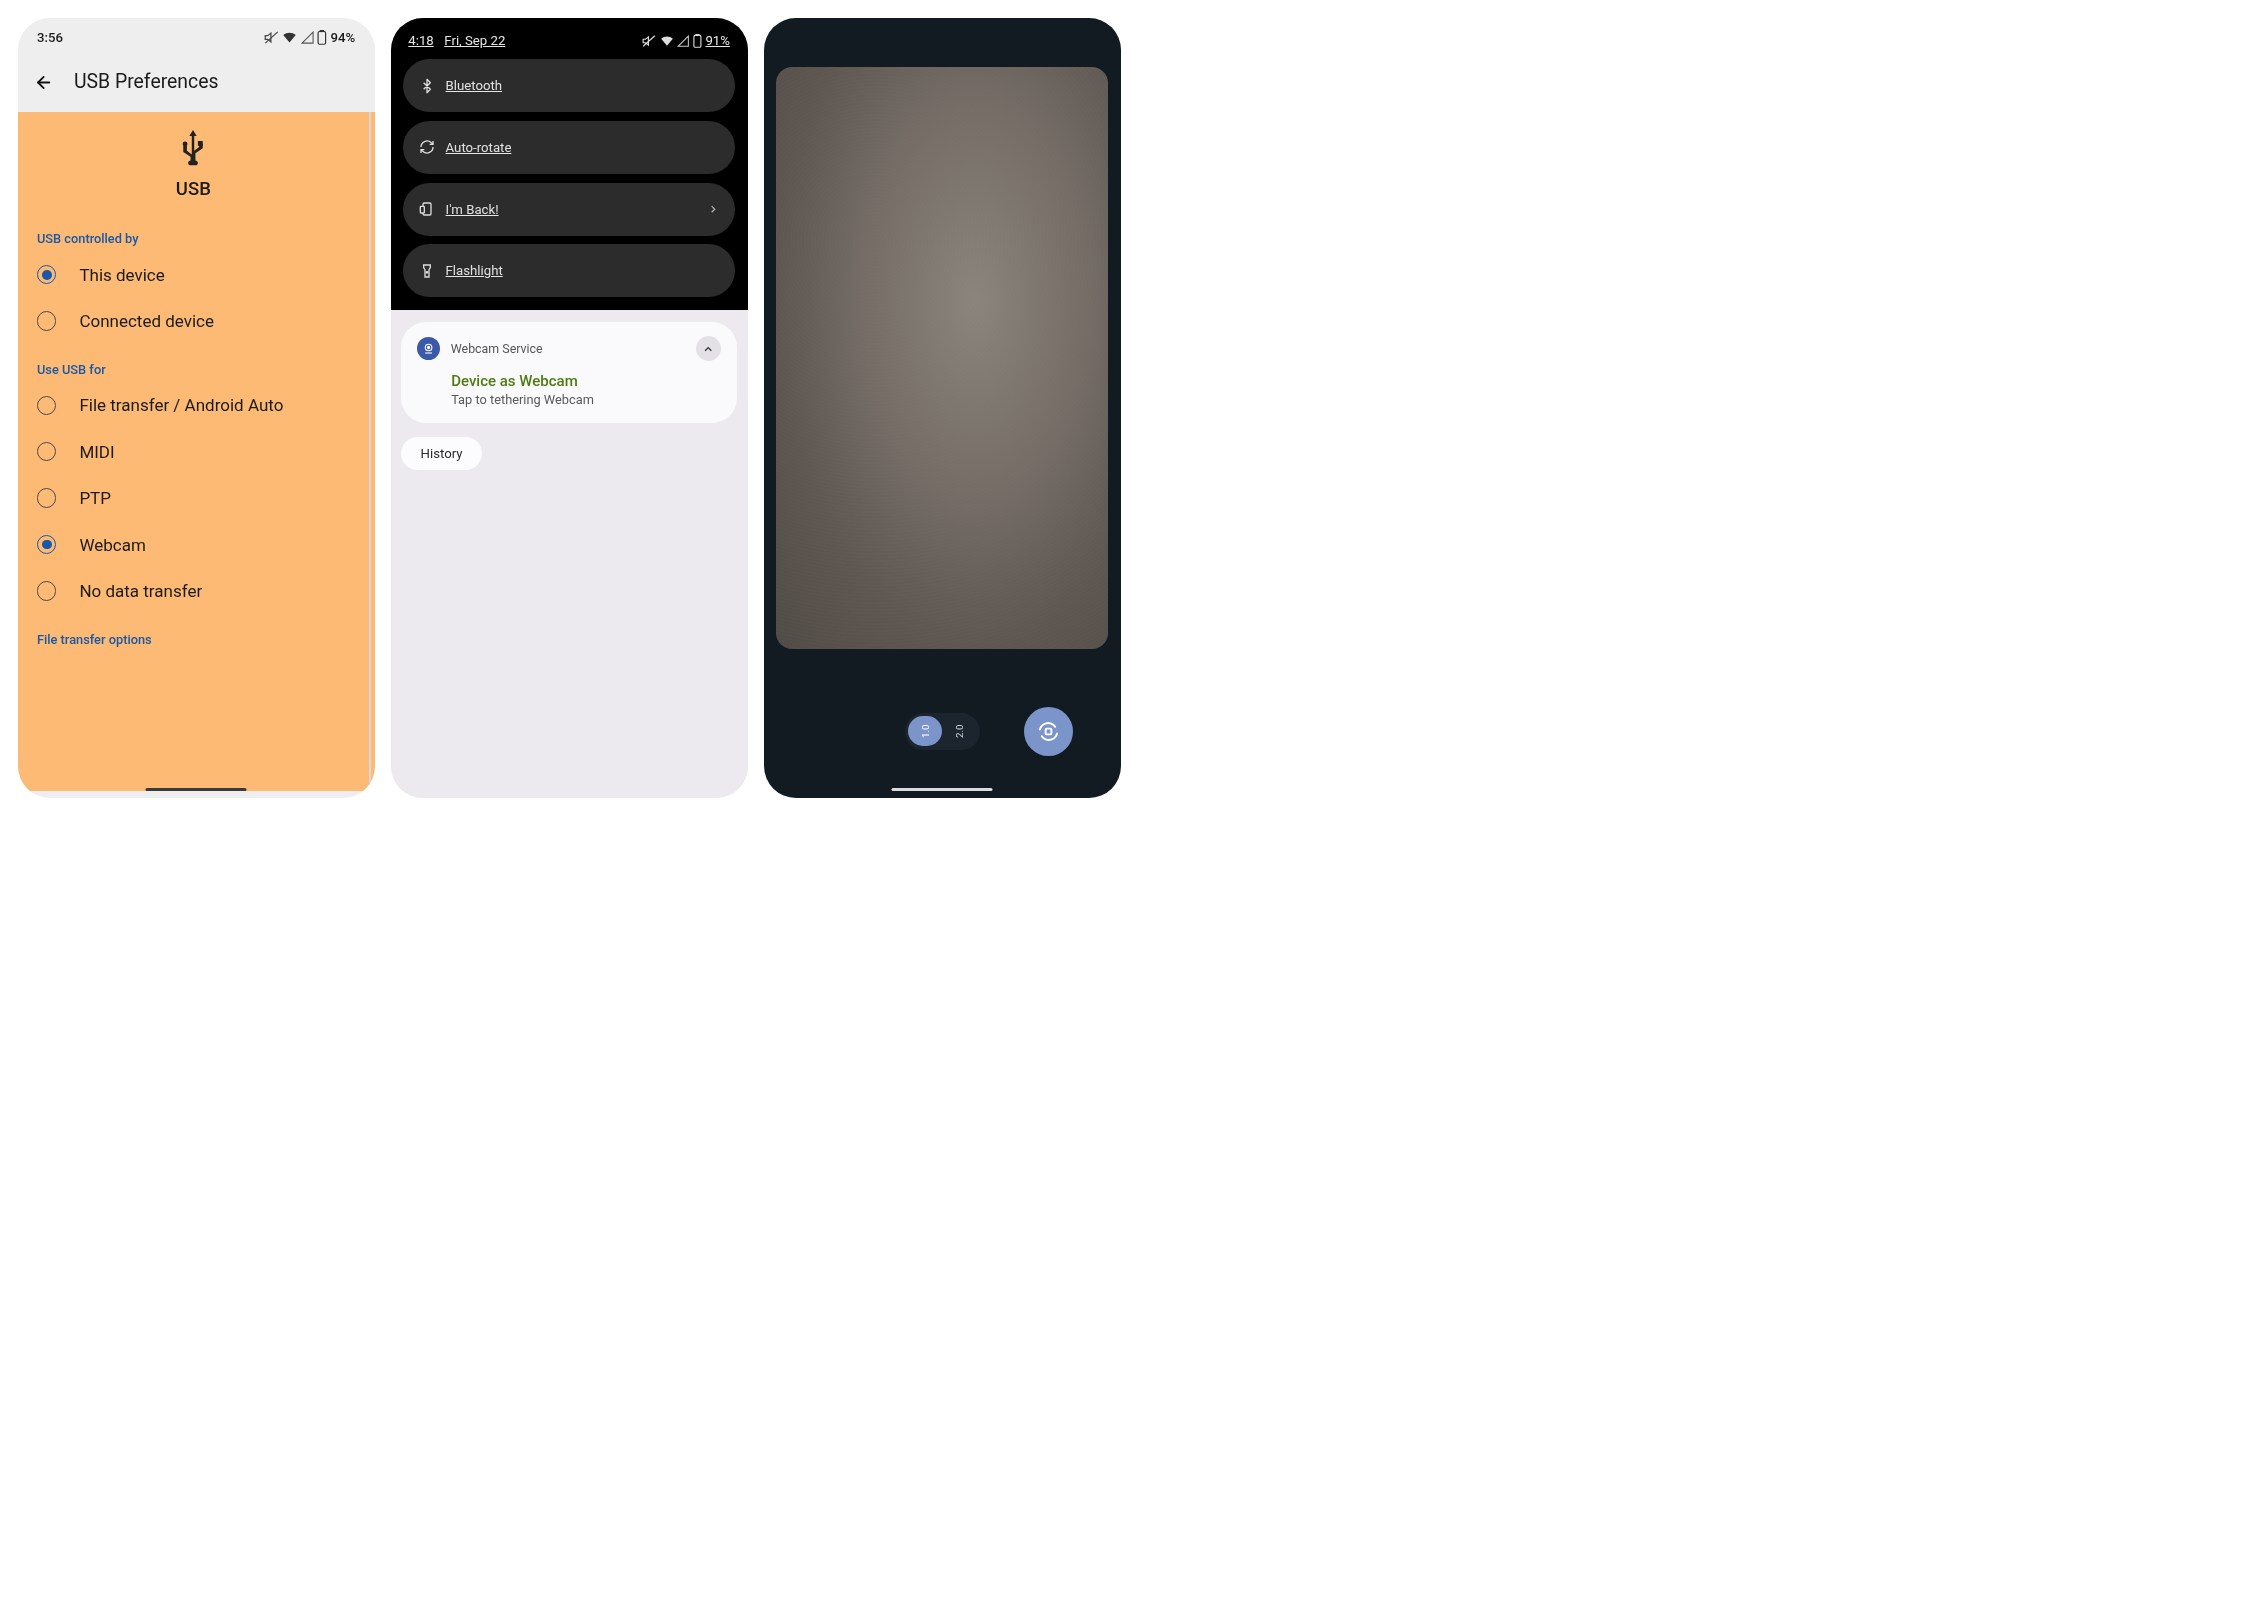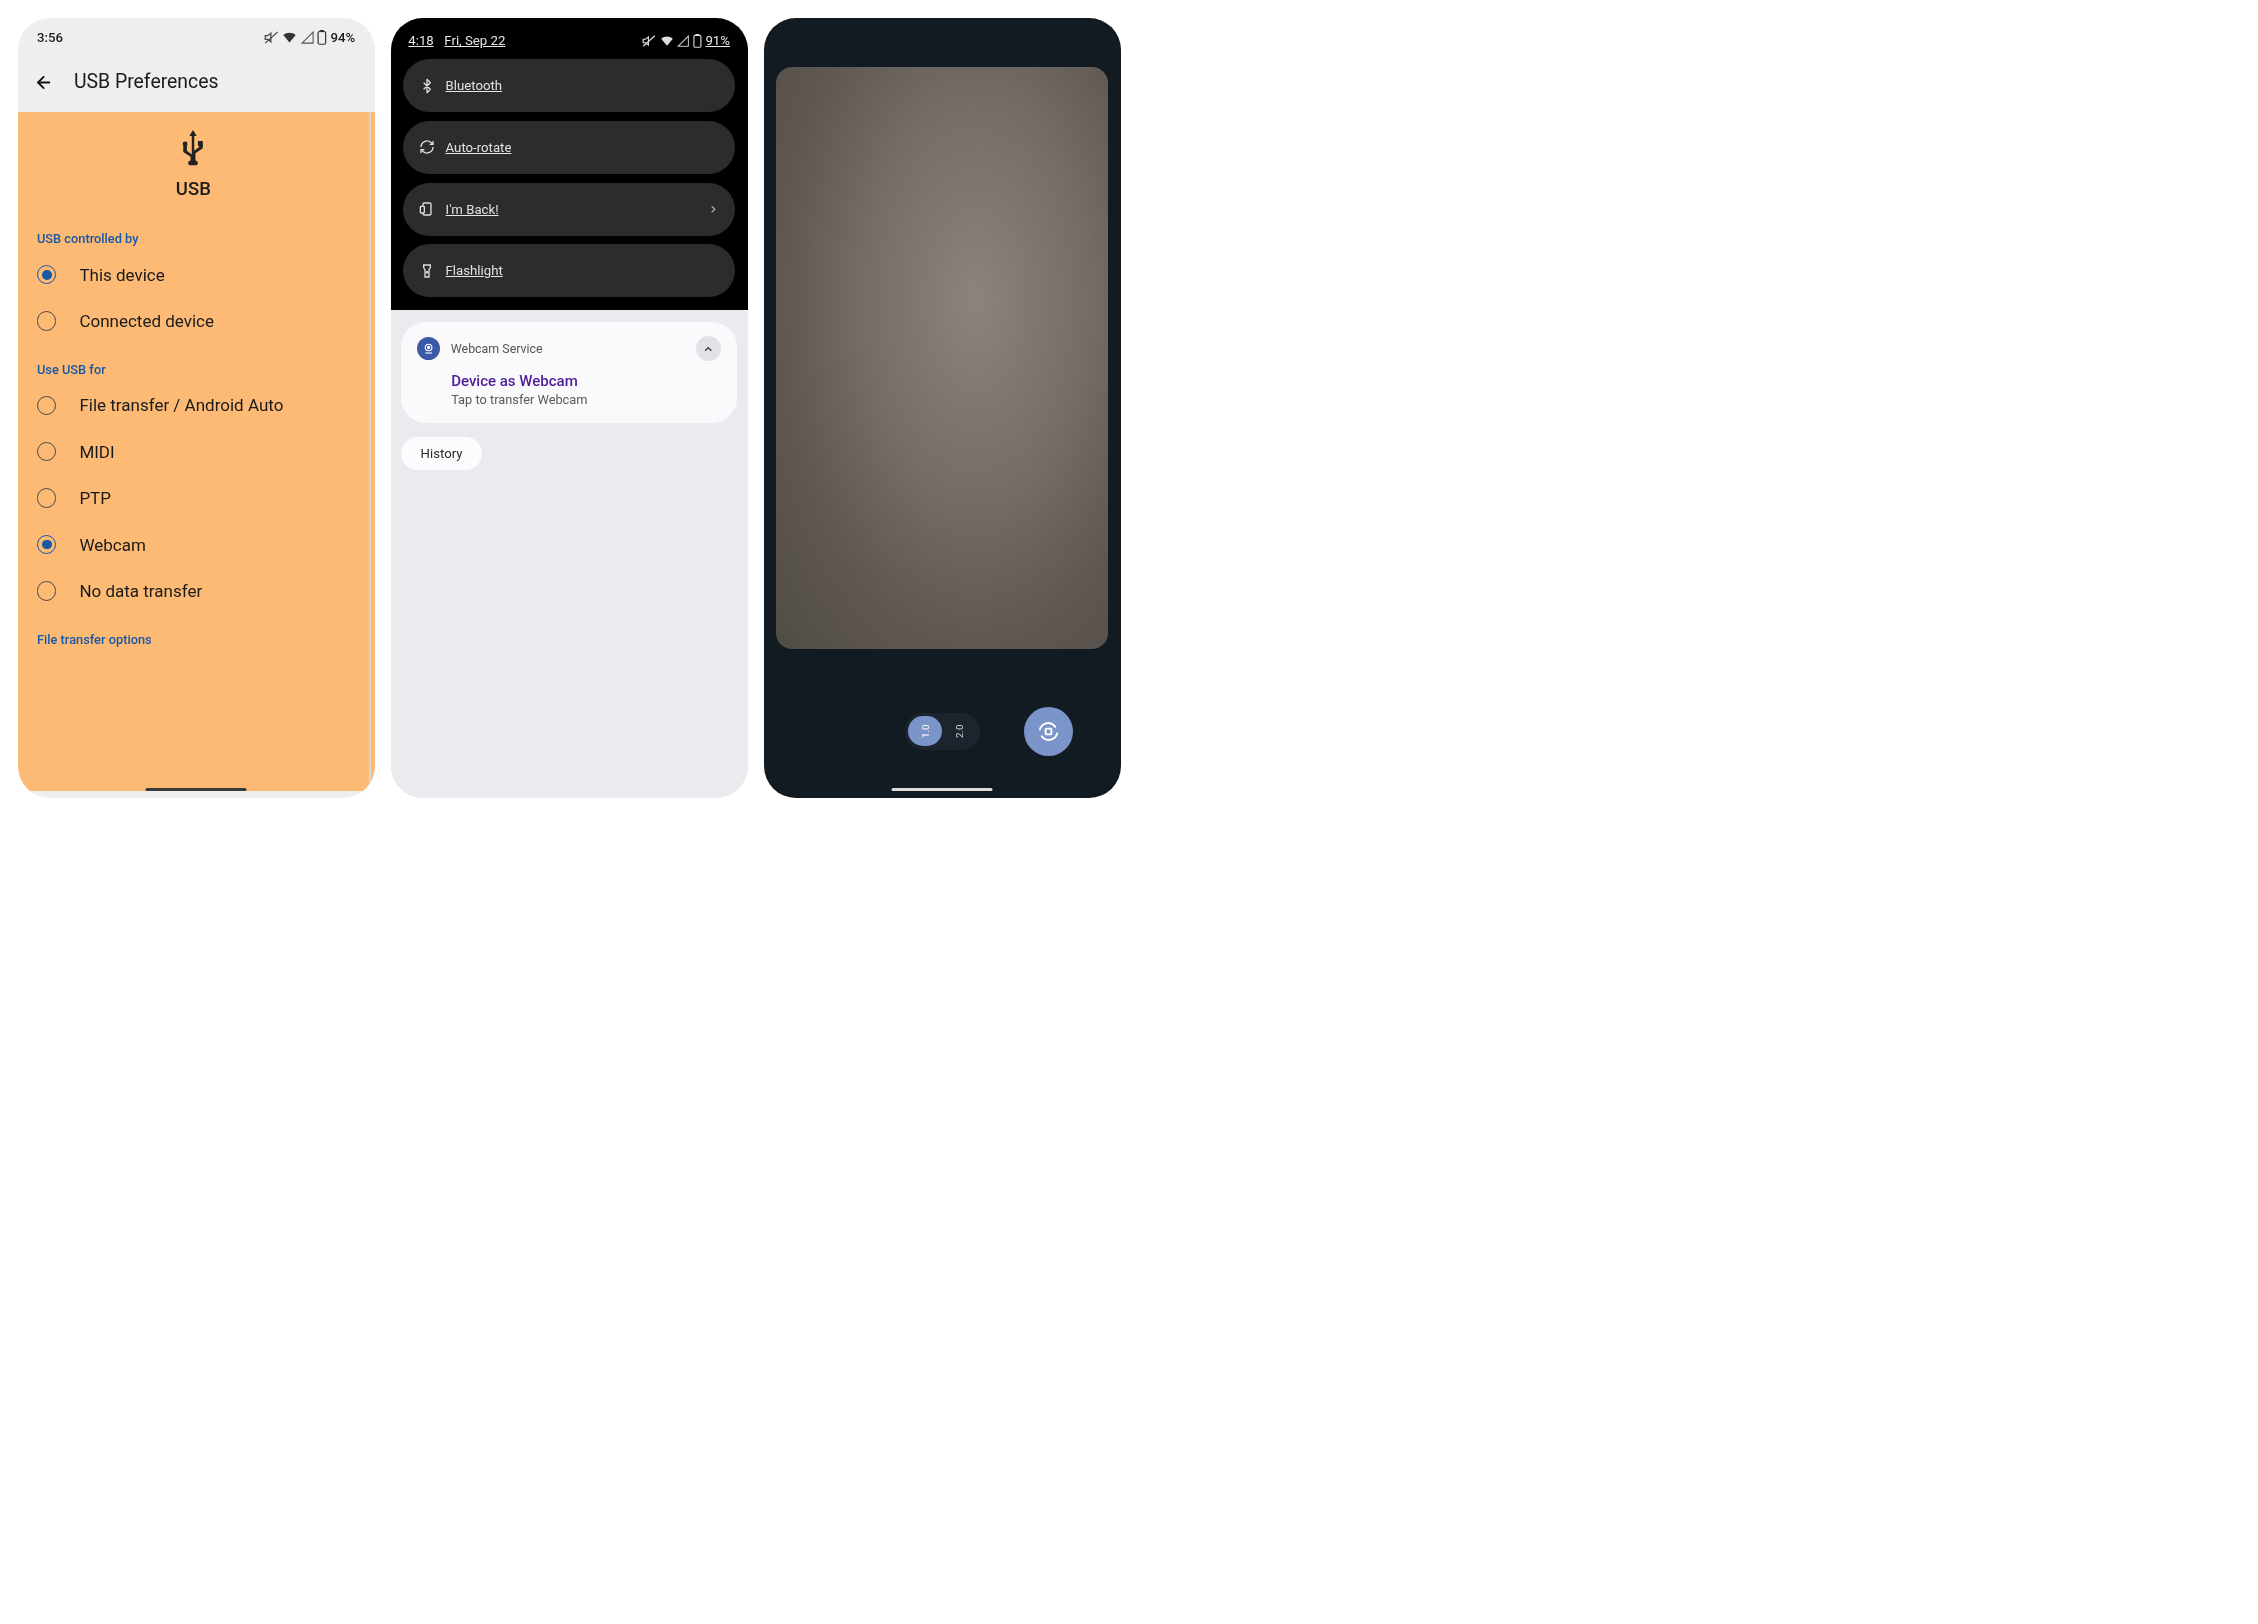--- a/index.html
+++ b/index.html
@@ -78,21 +78,21 @@
   .notif-head { display:flex; align-items:center; gap:10.6px;justify-content:flex-end; }
   .notif-app-icon {
     width:23px; height:23px; background:#3a59a8; border-radius:50%;
     display:flex; align-items:center; justify-content:center; color:#fff;
   }
   .notif-app-name { font-size: 12.4px; color: #555; }
   .notif-collapse {
     margin-left:auto; width:25px; height:25px; background:#e3e1e6; border-radius:50%;
     display:flex; align-items:center; justify-content:center;
   }
-  .notif-title { font-size: 15px; font-weight: 500; margin: 10.6px 0 2.6px 34px; color:#4c1d95;}
+  .notif-title { font-size: 15px; font-weight: 500; margin: 10.6px 0 2.6px 34px; color:#4d7c0f;}
   .notif-body { font-size: 12.8px; color: #5a5a5a; margin-left: 34px;}
   .chip {
     display:inline-block; background:#fcfbfe; border-radius: 19.4px;
     padding: 8.8px 19.4px; font-size: 13.2px; margin-top: 14px; color:#2b2b2b;
   }
 
   
   .s3 { background: #121b22; }
   .preview {
     margin: 49px 12.4px 0 12.4px; height: 582px; border-radius: 16px;
@@ -311,21 +311,21 @@
         <span class="notif-app-name">Webcam Service</span>
         <span class="notif-collapse">
           <span class="ico">
             <svg width="12.4" height="12.4" viewBox="0 0 24 24" fill="none" stroke="#333" stroke-width="2.5">
                 <path d="m6 15 6-6 6 6"></path>
               </svg>
           </span>
         </span>
       </div>
       <div class="notif-title">Device as Webcam</div>
-      <div class="notif-body">Tap to transfer Webcam</div>
+      <div class="notif-body">Tap to tethering Webcam</div>
     </div>
     <div class="chip">
       <span>History</span>
     </div>
     <div class="nav-pill" style="background:#2a2a2a"></div>
   </div>
 </div>
 
 <div class="phone s3">
   <div class="preview"></div>

